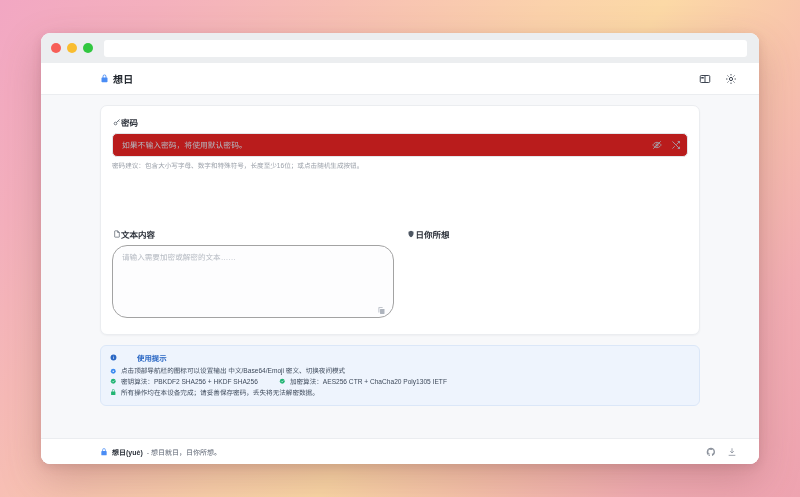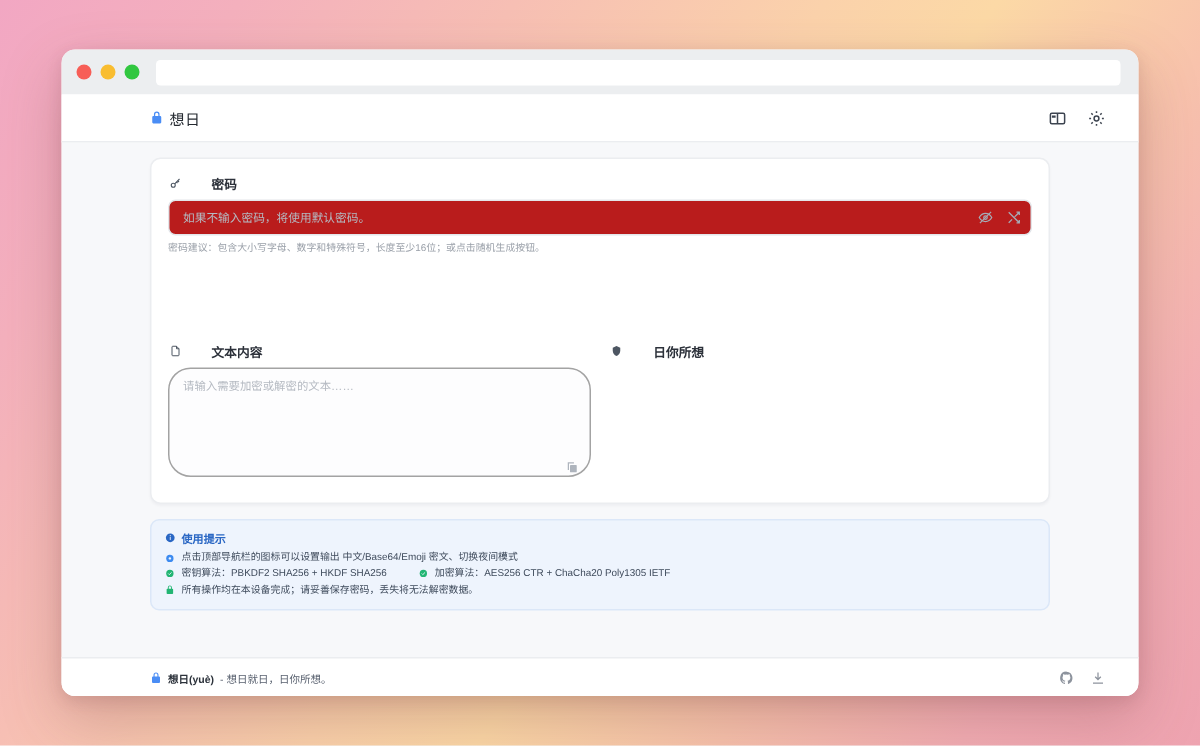--- a/index.html
+++ b/index.html
@@ -89,21 +89,21 @@
     flex: 0 0 auto;
   }
 
   .brand {
     display: flex;
     align-items: center;
     gap: 4px;
   }
   .brand-title {
     font-size: 10px;
-    font-weight: normal;
+    font-weight: bold;
     color: #252a31;
     letter-spacing: .3px;
   }
 
   .header-actions {
     margin-left: auto;
     display: flex;
     align-items: center;
     gap: 13px;
   }
@@ -127,21 +127,21 @@
     background: #ffffff;
     border: 1px solid #ebedf0;
     border-radius: 7px;
     padding: 10px 11px 12px 11px;
     box-shadow: 0 1px 2px rgba(20,25,40,0.04);
   }
 
   .field-label {
     display: flex;
     align-items: center;
-    gap: 20px;
+    gap: 0;
     font-size: 8.5px;
     font-weight: bold;
     color: #2c313a;
     margin-bottom: 5px;
   }
   .field-label .lbl-ico {
     width: 9px; height: 9px;
     display: flex; align-items: center; justify-content: center;
     color: #4d5662;
   }
@@ -244,21 +244,21 @@
 
   
   .info {
     margin: 10px 59px 0 59px;
     background: #eef4fd;
     border: 1px solid #dbe7f8;
     border-radius: 6px;
     padding: 6px 9px 7px 9px;
   }
   .info-title {
-    display: flex; align-items: center; gap: 4px;
+    display: flex; align-items: center; gap: 20px;
     font-size: 7.4px; font-weight: bold; color: #2a67c4;
     margin-bottom: 3px;
   }
   .info-line {
     display: flex; align-items: center; gap: 4px;
     font-size: 6.6px; color: #3f4b5c;
     line-height: 1.5;
   }
   .info-line + .info-line { margin-top: 1px; }
   .idot {

